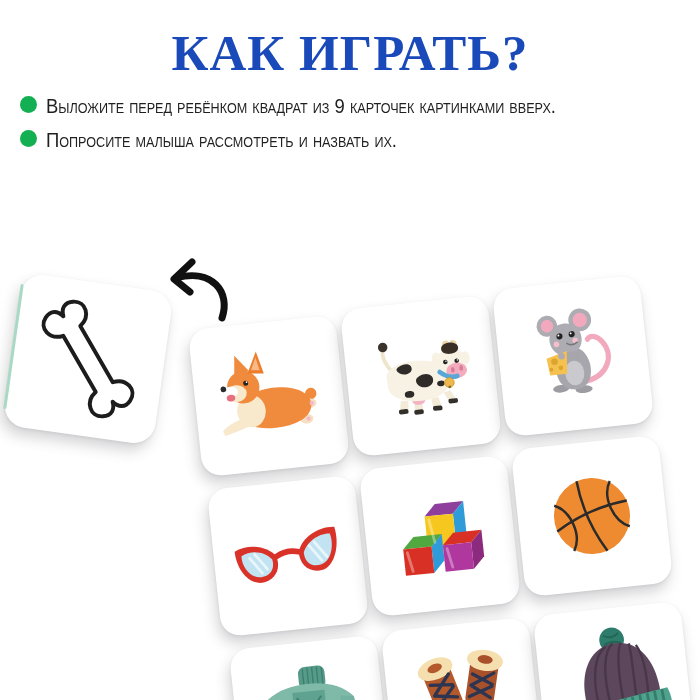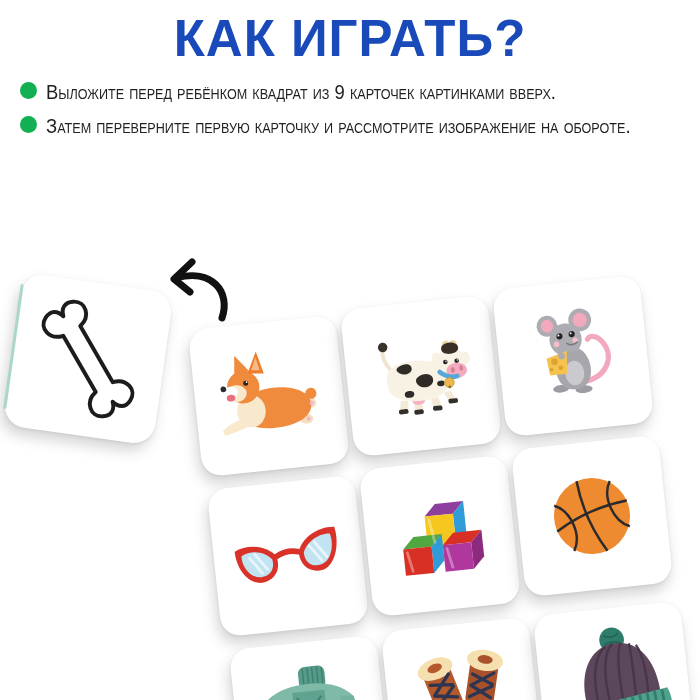--- a/index.html
+++ b/index.html
@@ -2,26 +2,27 @@
 <html><head>
 <meta charset="utf-8">
 <style>
   html,body{margin:0;padding:0;}
   body{
     width:700px;height:700px;position:relative;overflow:hidden;
     background:#ffffff;
     font-family:"Liberation Sans", sans-serif;
   }
   .page-title{
-    margin:9px 0 0 0;
+    margin:24px 0 0 0;
     text-align:center;
     font-size:51px;
     font-weight:700;
     letter-spacing:1px;
     color:#1A4AB9;
+    font-family:Liberation Serif, serif;
   }
   .instructions{
     list-style:none;
     margin:12px 12px 0 20px;
     padding:0;
   }
   .instr-item{
     display:flex;
     align-items:flex-start;
     gap:9px;
@@ -80,21 +81,21 @@
 <ul class="instructions">
   <li class="instr-item">
     <span class="bullet-dot"></span>
     <span class="item-text">
         <span class="line">Выложите перед ребёнком квадрат из 9 карточек картинками вверх.</span>
       </span>
   </li>
   <li class="instr-item">
     <span class="bullet-dot"></span>
     <span class="item-text">
-        <span class="line">Затем переверните первую карточку и рассмотрите изображение на обороте.</span>
+        <span class="line">Попросите малыша рассмотреть и назвать их.</span>
       </span>
   </li>
 </ul>
 
 <div class="cards-area">
 
   <div class="card card-bone" style="left:12px;top:282px;">
     <svg viewBox="-64 -64 128 128">
       <g transform="rotate(52)">
         <path d="M -33,-10 C -36,-24 -52,-28 -58,-16 C -62,-8 -58,-2 -50,0 C -58,2 -62,8 -58,16 C -52,28 -36,24 -33,10 L 33,10 C 36,24 52,28 58,16 C 62,8 58,2 50,0 C 58,-2 62,-8 58,-16 C 52,-28 36,-24 33,-10 Z" fill="#ffffff" stroke="#1c1c1c" stroke-width="4" stroke-linejoin="round"></path>

